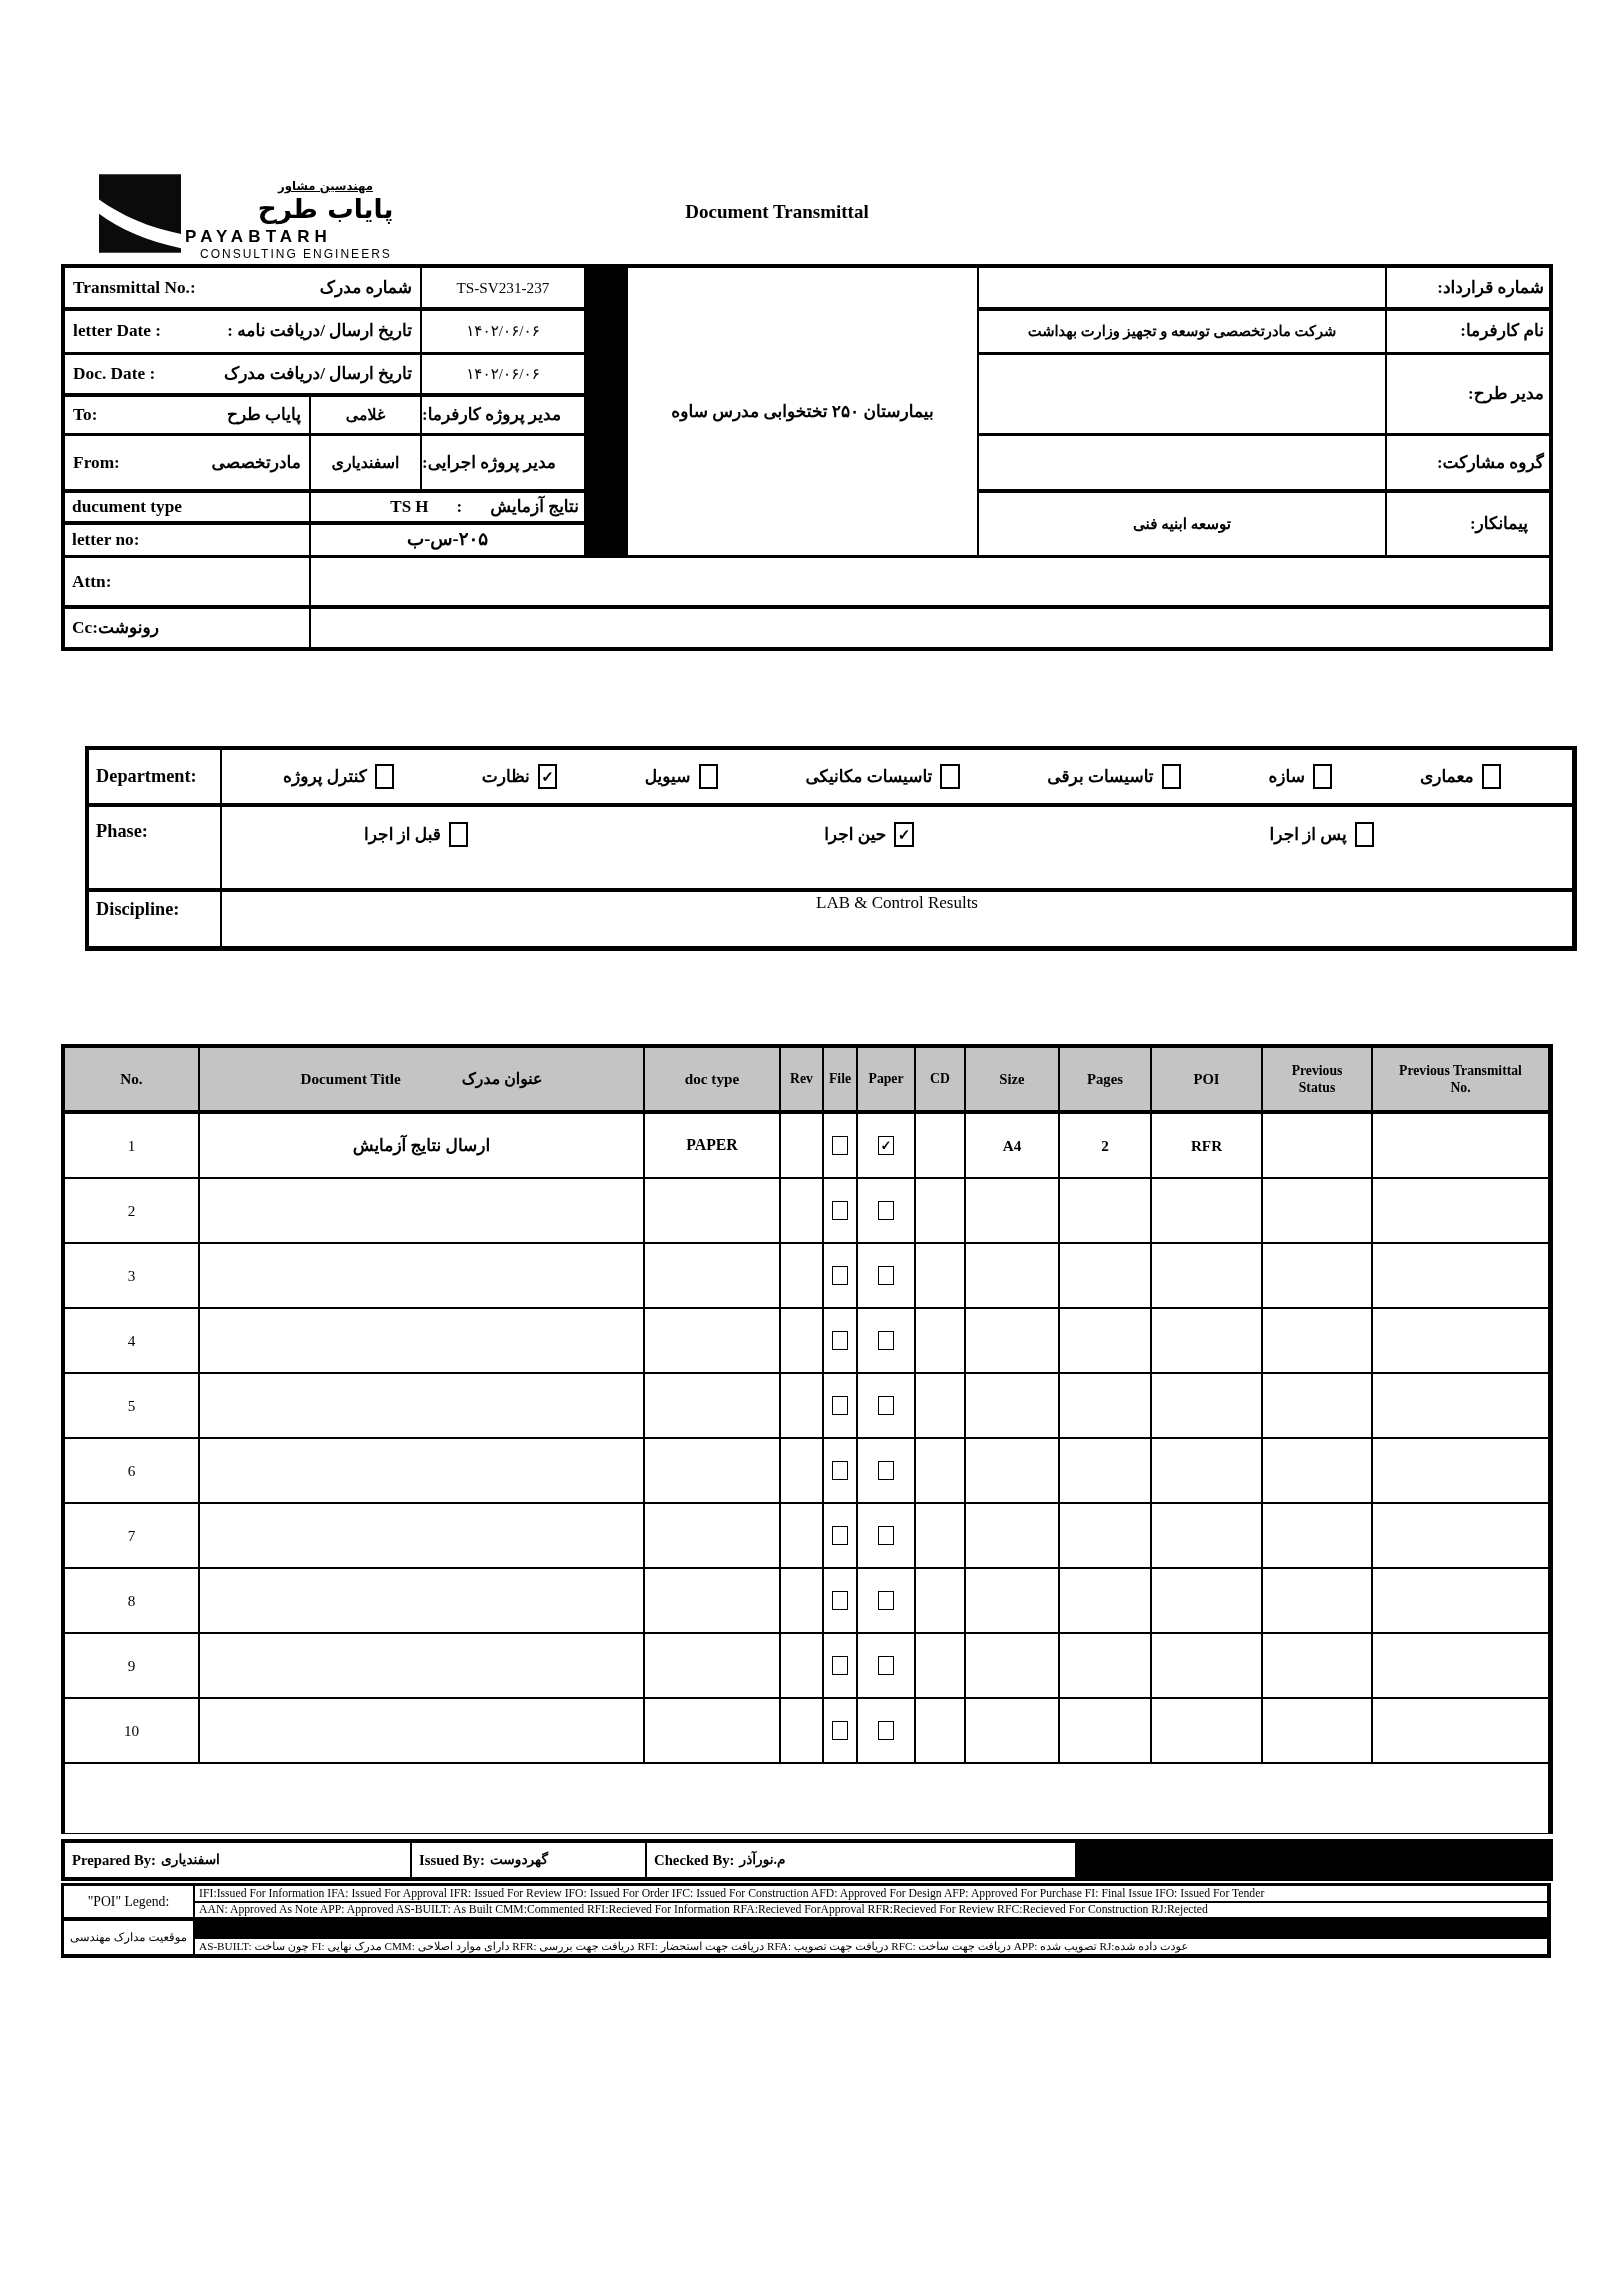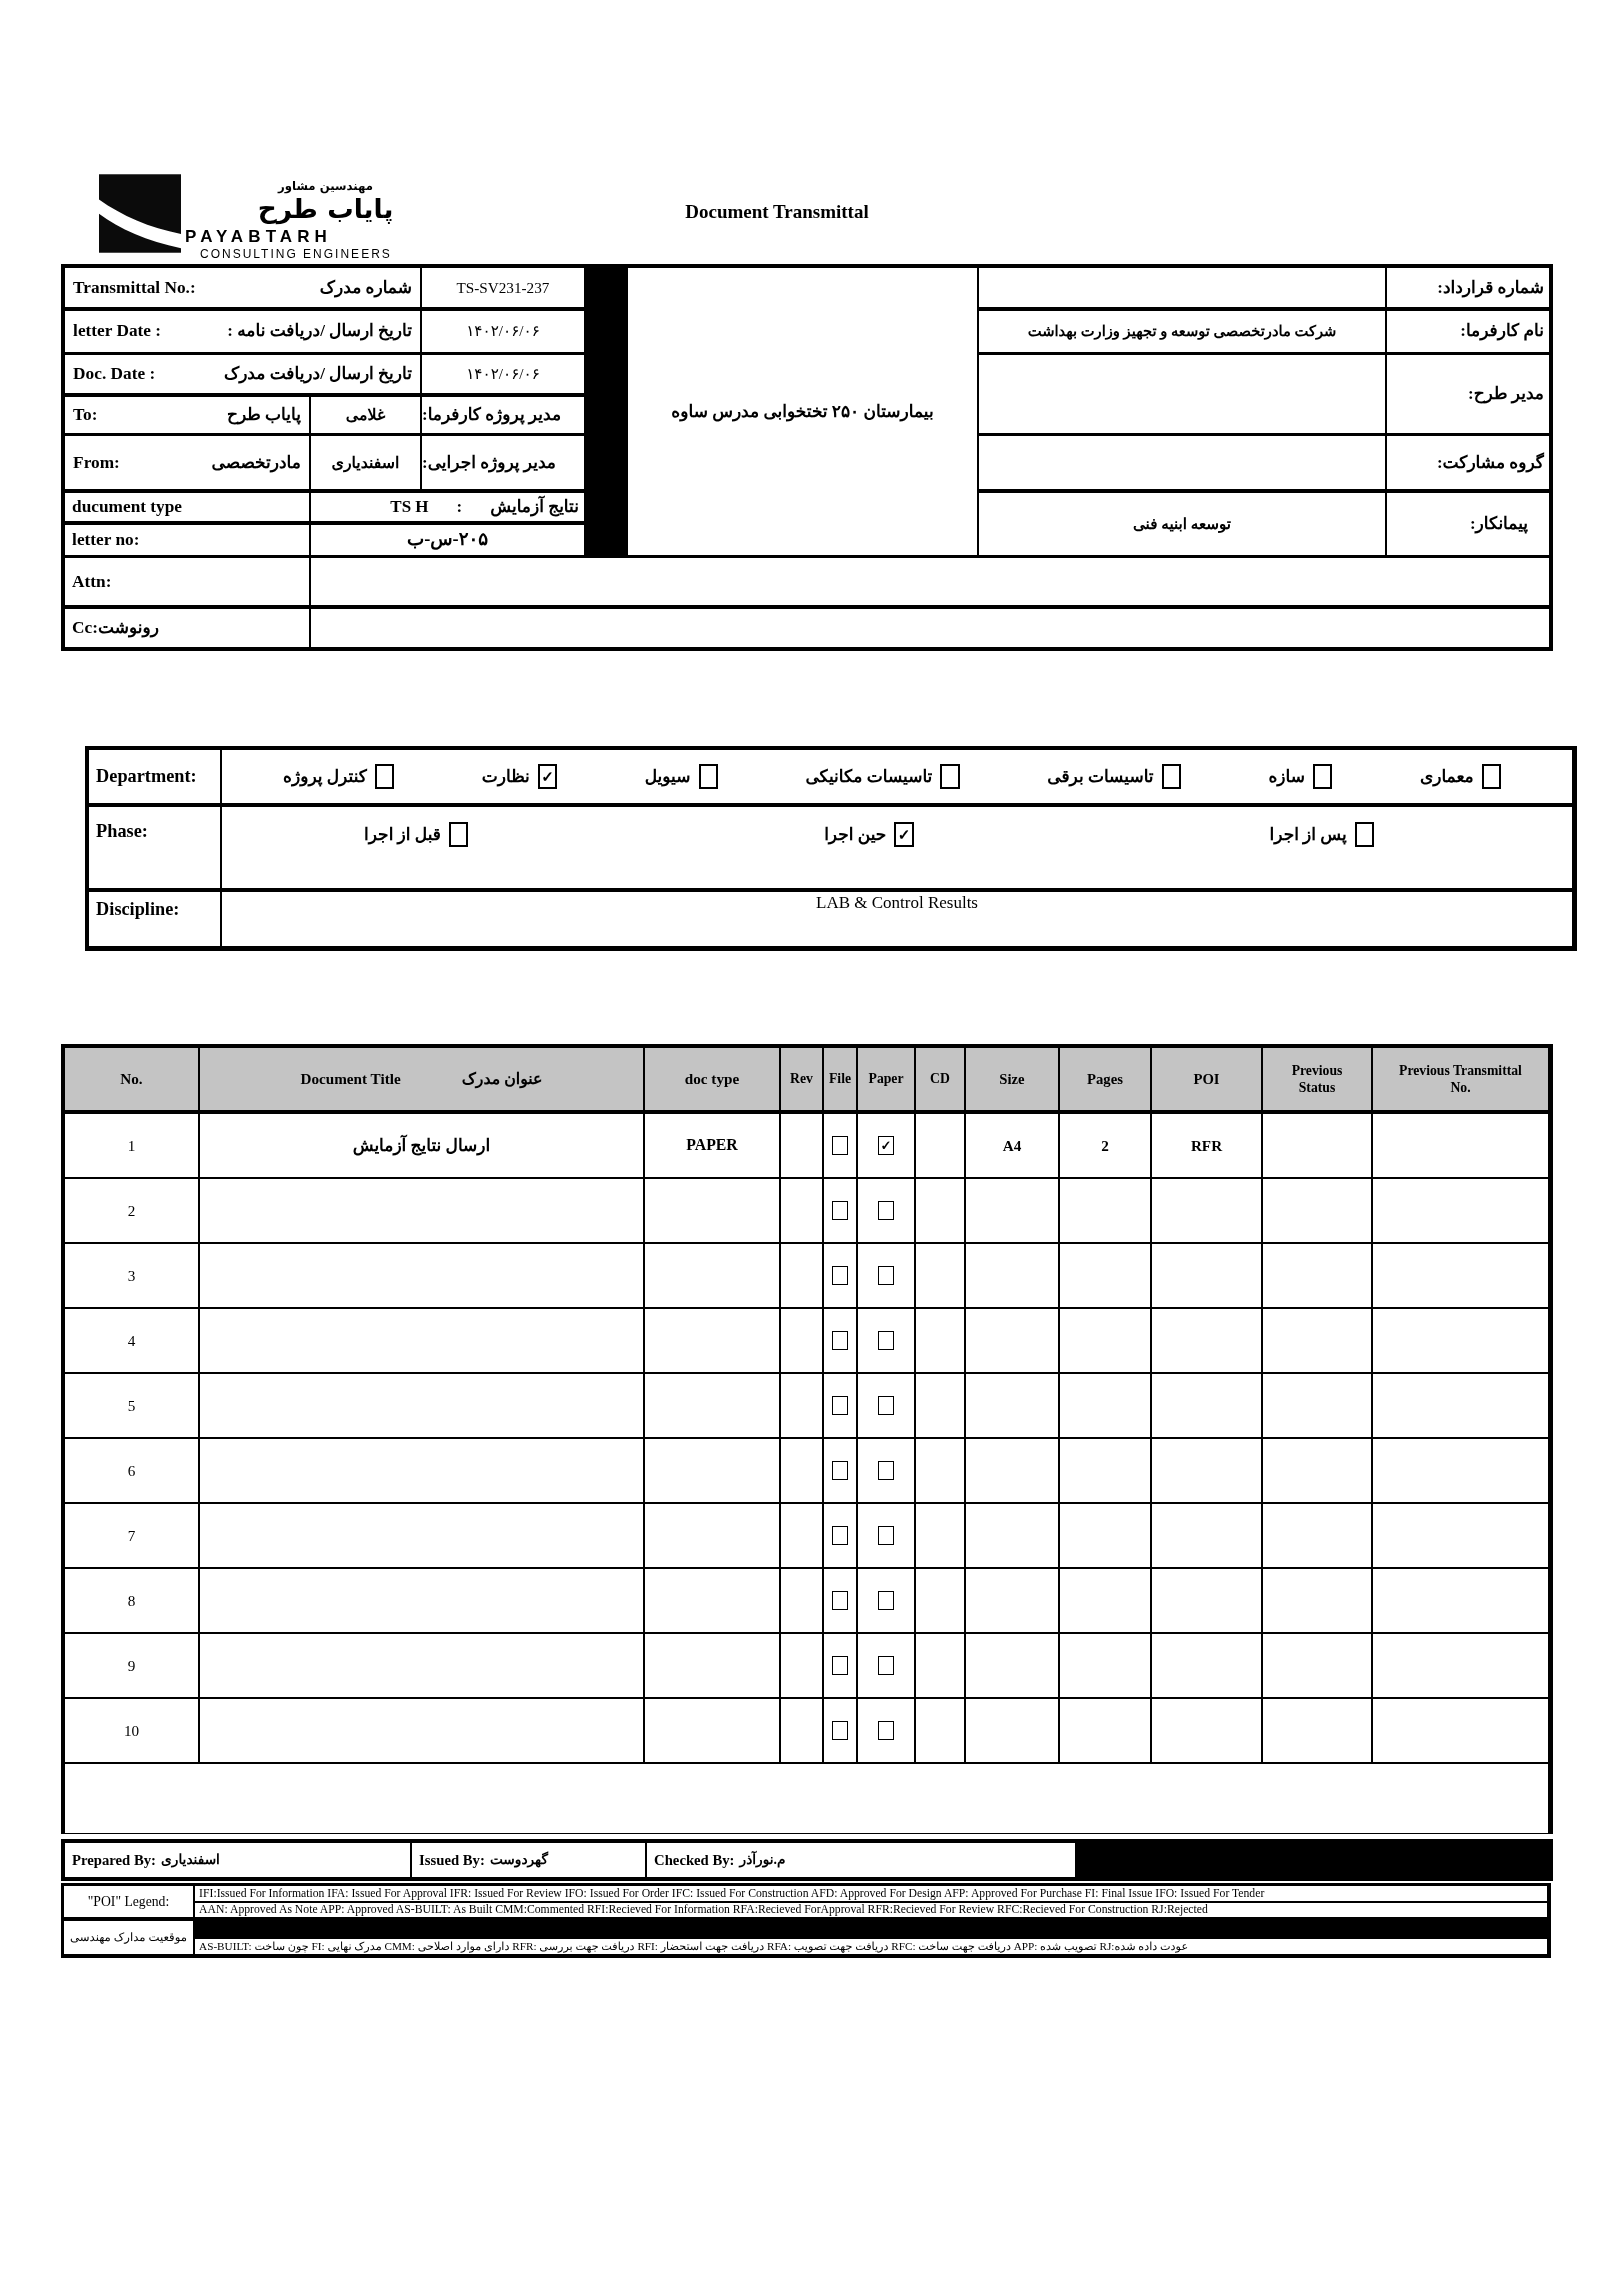--- a/index.html
+++ b/index.html
@@ -31,21 +31,21 @@
 </head>
 <body>
 
 <div class="page">
 
   <div class="abs" style="left:99px;top:170px;width:417px;height:97px;">
     <svg class="abs" style="left:0;top:4.1px;" width="82" height="79" viewBox="0 0 162 155">
       <rect x="0" y="0" width="162" height="155" fill="#0b0b0b"></rect>
       <path d="M0,78 C40,108 95,132 162,146 L162,118 C100,106 45,82 0,50 Z" fill="#ffffff"></path>
     </svg>
-    <div class="abs b" style="left:117px;top:9.1px;width:219px;text-align:center;font-size:11.7px;font-family:'DejaVu Sans',sans-serif;" dir="rtl">مهندسین مشاور</div>
+    <div class="abs b" style="left:117px;top:9.1px;width:219px;text-align:center;font-size:11.7px;font-family:'DejaVu Sans',sans-serif;text-decoration:underline;" dir="rtl">مهندسین مشاور</div>
     <div class="abs b" style="left:117px;top:23.4px;width:219px;text-align:center;font-size:26.4px;font-family:'DejaVu Sans',sans-serif;" dir="rtl">پایاب طرح</div>
     <div class="abs b" style="left:86px;top:57px;font-size:17px;letter-spacing:5.1px;font-family:'Liberation Sans',sans-serif;">PAYABTARH</div>
     <div class="abs" style="left:101px;top:77px;font-size:12px;letter-spacing:2px;font-family:'Liberation Sans',sans-serif;">CONSULTING ENGINEERS</div>
   </div>
 
   <div class="abs b" style="left:584px;top:201px;width:386px;text-align:center;font-size:19px;">Document Transmittal</div>
 
   <div class="tbl" style="left:61px;top:264px;width:1484px;height:379px;grid-template-columns:244px 109px 162px 391px 406px 162px;grid-template-rows:39px 41px 38px 36px 53px 28.5px 29.5px 47px 38px;gap:3.6px 2px;">
 
     <div class="cell between b fs34" style="grid-column:1/3;grid-row:1;">

